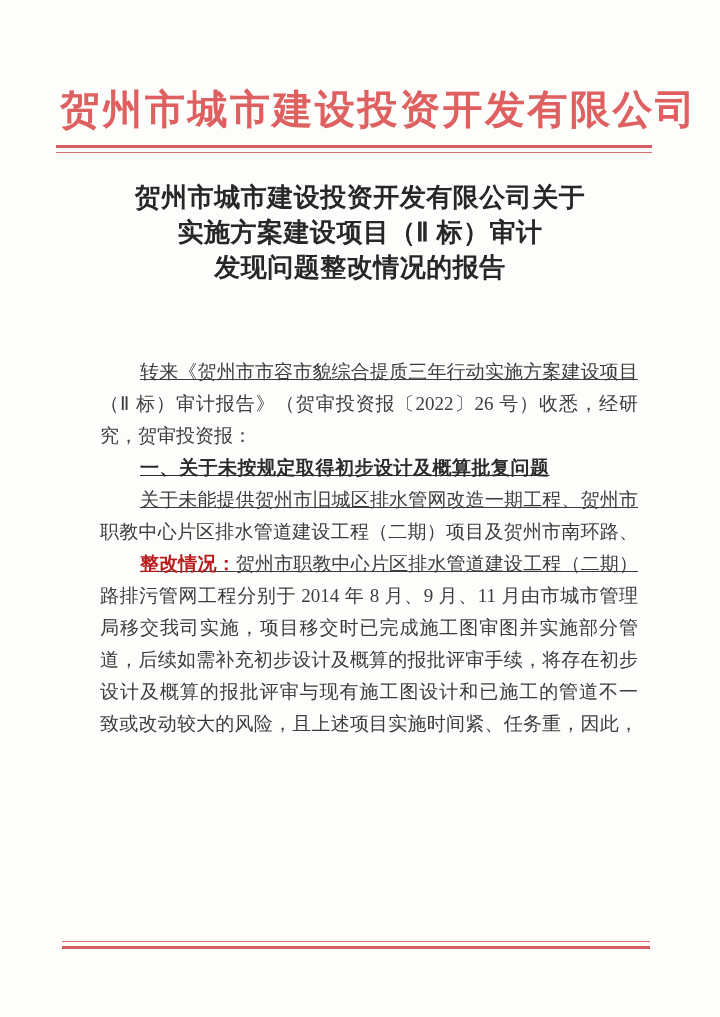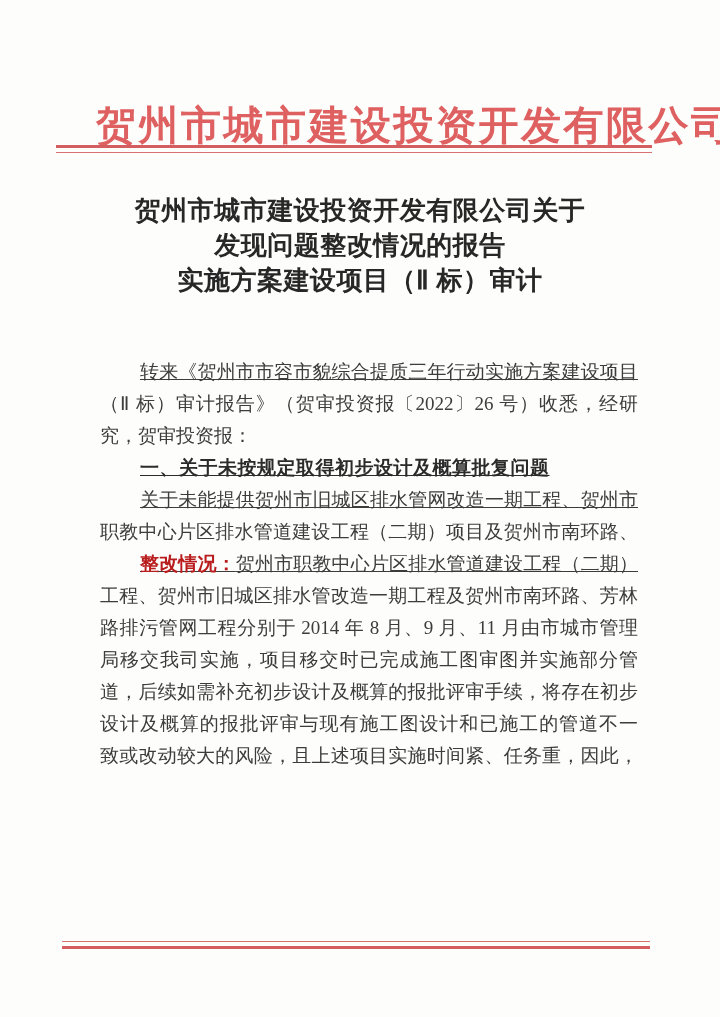--- a/index.html
+++ b/index.html
@@ -11,32 +11,31 @@
     position: relative;
     width: 720px;
     height: 1017px;
     background: #fdfdfb;
     font-family: "Liberation Serif", serif;
     overflow: hidden;
   }
   
   .letterhead {
     position: absolute;
-    top: 100px;
+    top: 84px;
     left: 60px;
     width: 600px;
     line-height: 52px;
     font-size: 40px;
     font-weight: 700;
     letter-spacing: 2.5px;
     color: #de6060;
     white-space: nowrap;
     text-align: justify;
     text-align-last: justify;
-    margin-left: 36px;
   }
   
   .rule {
     position: absolute;
     box-sizing: border-box;
   }
   .rule-top {
     top: 145px;
     left: 56px;
     width: 596px;
@@ -48,21 +47,21 @@
     top: 941px;
     left: 62px;
     width: 588px;
     height: 8px;
     border-top: 1px solid #d87072;
     border-bottom: 3px solid #d45d5f;
   }
   
   .doc-title {
     position: absolute;
-    top: 193px;
+    top: 180px;
     left: 0;
     width: 720px;
     text-align: center;
     color: #272727;
     font-weight: 700;
     font-size: 26px;
     line-height: 35px;
     letter-spacing: 0.5px;
   }
   
@@ -101,38 +100,37 @@
 <body>
 
 <div class="page">
 
   <div class="letterhead">贺州市城市建设投资开发有限公司</div>
 
   <div class="rule rule-top"></div>
 
   <div class="doc-title">
     <div class="title-line">贺州市城市建设投资开发有限公司关于</div>
+    <div class="title-line">实施方案建设项目（Ⅱ 标）审计</div>
     <div class="title-line">发现问题整改情况的报告</div>
-    <div class="title-line">实施方案建设项目（Ⅱ 标）审计</div>
   </div>
 
   <div class="body-block">
 
 
     <div class="line indent full">转来《贺州市市容市貌综合提质三年行动实施方案建设项目</div>
     <div class="line full">（Ⅱ 标）审计报告》（贺审投资报〔2022〕26 号）收悉，经研</div>
     <div class="line short">究，贺审投资报：</div>
 
     <div class="line indent heading">一、关于未按规定取得初步设计及概算批复问题</div>
 
     <div class="line indent full">关于未能提供贺州市旧城区排水管网改造一期工程、贺州市</div>
     <div class="line full">职教中心片区排水管道建设工程（二期）项目及贺州市南环路、</div>
 
     <div class="line indent full"><span class="bold-label">整改情况：</span><span>贺州市职教中心片区排水管道建设工程（二期）</span></div>
-    <div class="line full">工程、贺州市旧城区排水管改造一期工程及贺州市南环路、芳林</div>
     <div class="line full">路排污管网工程分别于 2014 年 8 月、9 月、11 月由市城市管理</div>
     <div class="line full">局移交我司实施，项目移交时已完成施工图审图并实施部分管</div>
     <div class="line full">道，后续如需补充初步设计及概算的报批评审手续，将存在初步</div>
     <div class="line full">设计及概算的报批评审与现有施工图设计和已施工的管道不一</div>
     <div class="line full">致或改动较大的风险，且上述项目实施时间紧、任务重，因此，</div>
 
   </div>
 
   <div class="rule rule-bottom"></div>
 

